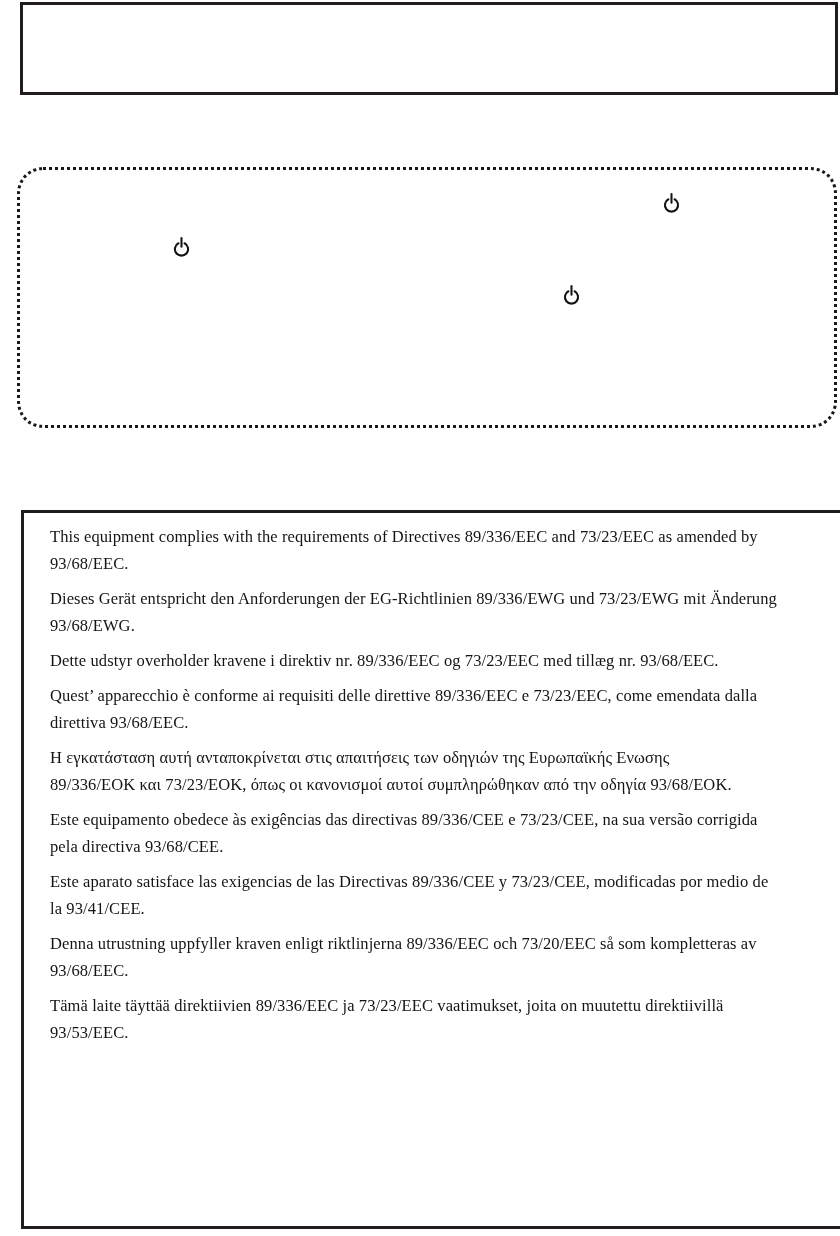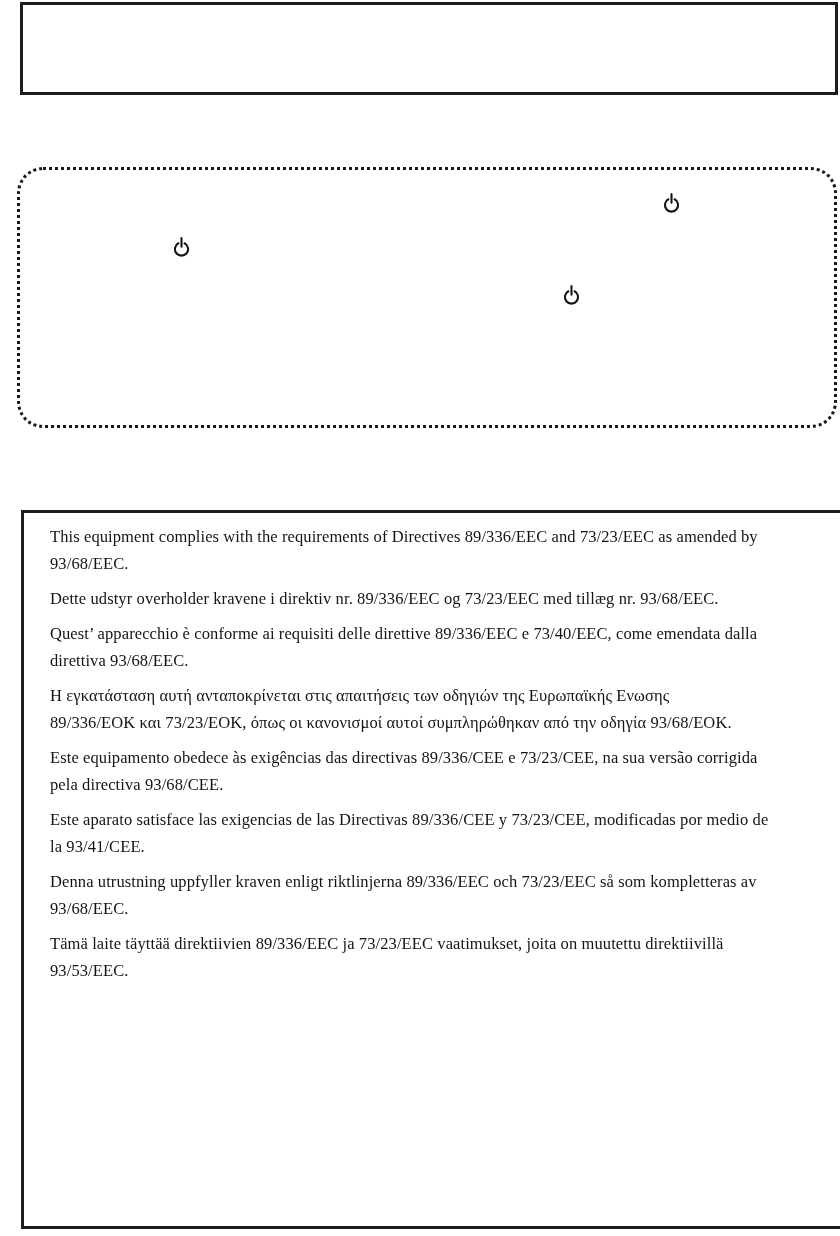--- a/index.html
+++ b/index.html
@@ -87,28 +87,30 @@
       <svg viewBox="0 0 24 28" xmlns="http://www.w3.org/2000/svg">
         <path d="M 8.1 8.67 A 8.3 8.3 0 1 0 15.9 8.67" fill="none" stroke="#161412" stroke-width="2.6" stroke-linecap="round"></path>
         <line x1="12" y1="2" x2="12" y2="13" stroke="#161412" stroke-width="2.6" stroke-linecap="round"></line>
       </svg>
     </span>
   </div>
 
   <div class="compliance-box">
     <p>This equipment complies with the requirements of Directives 89/336/EEC and 73/23/EEC as amended by
 93/68/EEC.</p>
+    <p>Dieses Gerät entspricht den Anforderungen der EG-Richtlinien 89/336/EWG und 73/23/EWG mit Änderung
+93/68/EWG.</p>
     <p>Dette udstyr overholder kravene i direktiv nr. 89/336/EEC og 73/23/EEC med tillæg nr. 93/68/EEC.</p>
-    <p>Quest’ apparecchio è conforme ai requisiti delle direttive 89/336/EEC e 73/40/EEC, come emendata dalla
+    <p>Quest’ apparecchio è conforme ai requisiti delle direttive 89/336/EEC e 73/23/EEC, come emendata dalla
 direttiva 93/68/EEC.</p>
     <p>Η εγκατάσταση αυτή ανταποκρίνεται στις απαιτήσεις των οδηγιών της Ευρωπαϊκής Ενωσης
 89/336/ΕΟΚ και 73/23/ΕΟΚ, όπως οι κανονισμοί αυτοί συμπληρώθηκαν από την οδηγία 93/68/ΕΟΚ.</p>
     <p>Este equipamento obedece às exigências das directivas 89/336/CEE e 73/23/CEE, na sua versão corrigida
 pela directiva 93/68/CEE.</p>
     <p>Este aparato satisface las exigencias de las Directivas 89/336/CEE y 73/23/CEE, modificadas por medio de
 la 93/41/CEE.</p>
-    <p>Denna utrustning uppfyller kraven enligt riktlinjerna 89/336/EEC och 73/23/EEC så som kompletteras av
+    <p>Denna utrustning uppfyller kraven enligt riktlinjerna 89/336/EEC och 73/20/EEC så som kompletteras av
 93/68/EEC.</p>
     <p>Tämä laite täyttää direktiivien 89/336/EEC ja 73/23/EEC vaatimukset, joita on muutettu direktiivillä
 93/53/EEC.</p>
   </div>
 
 </div>
 
 </body></html>

